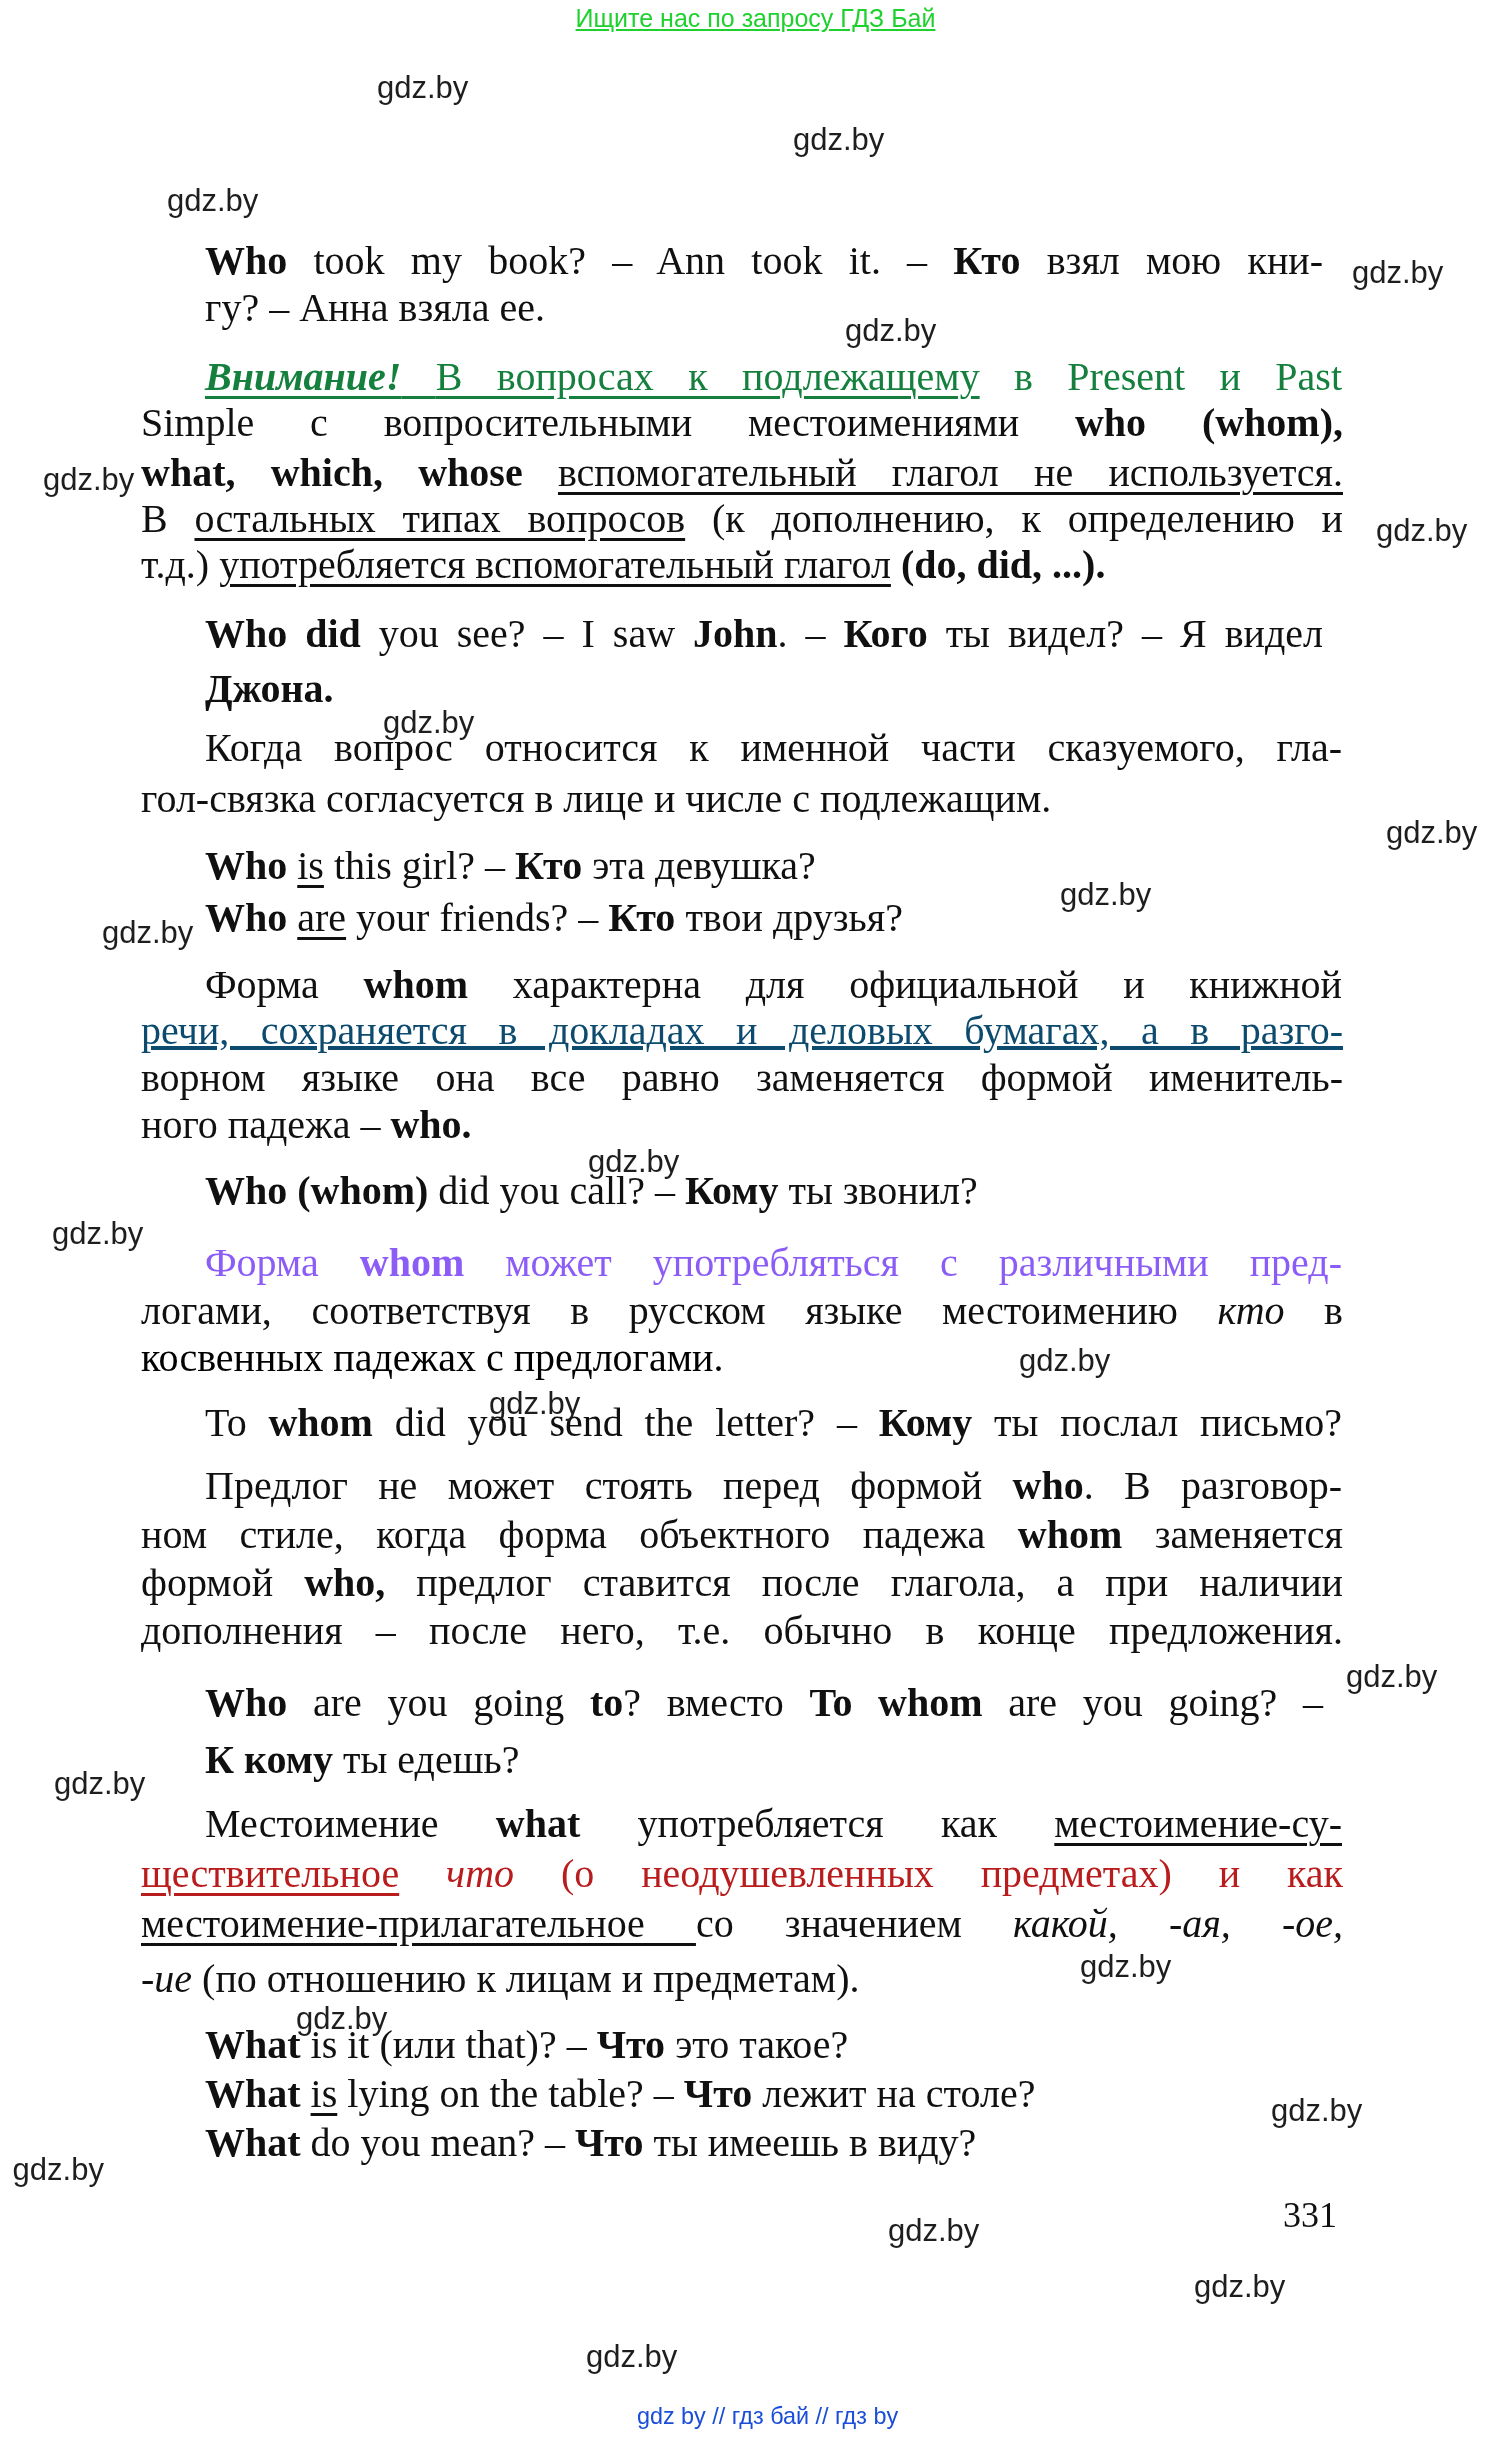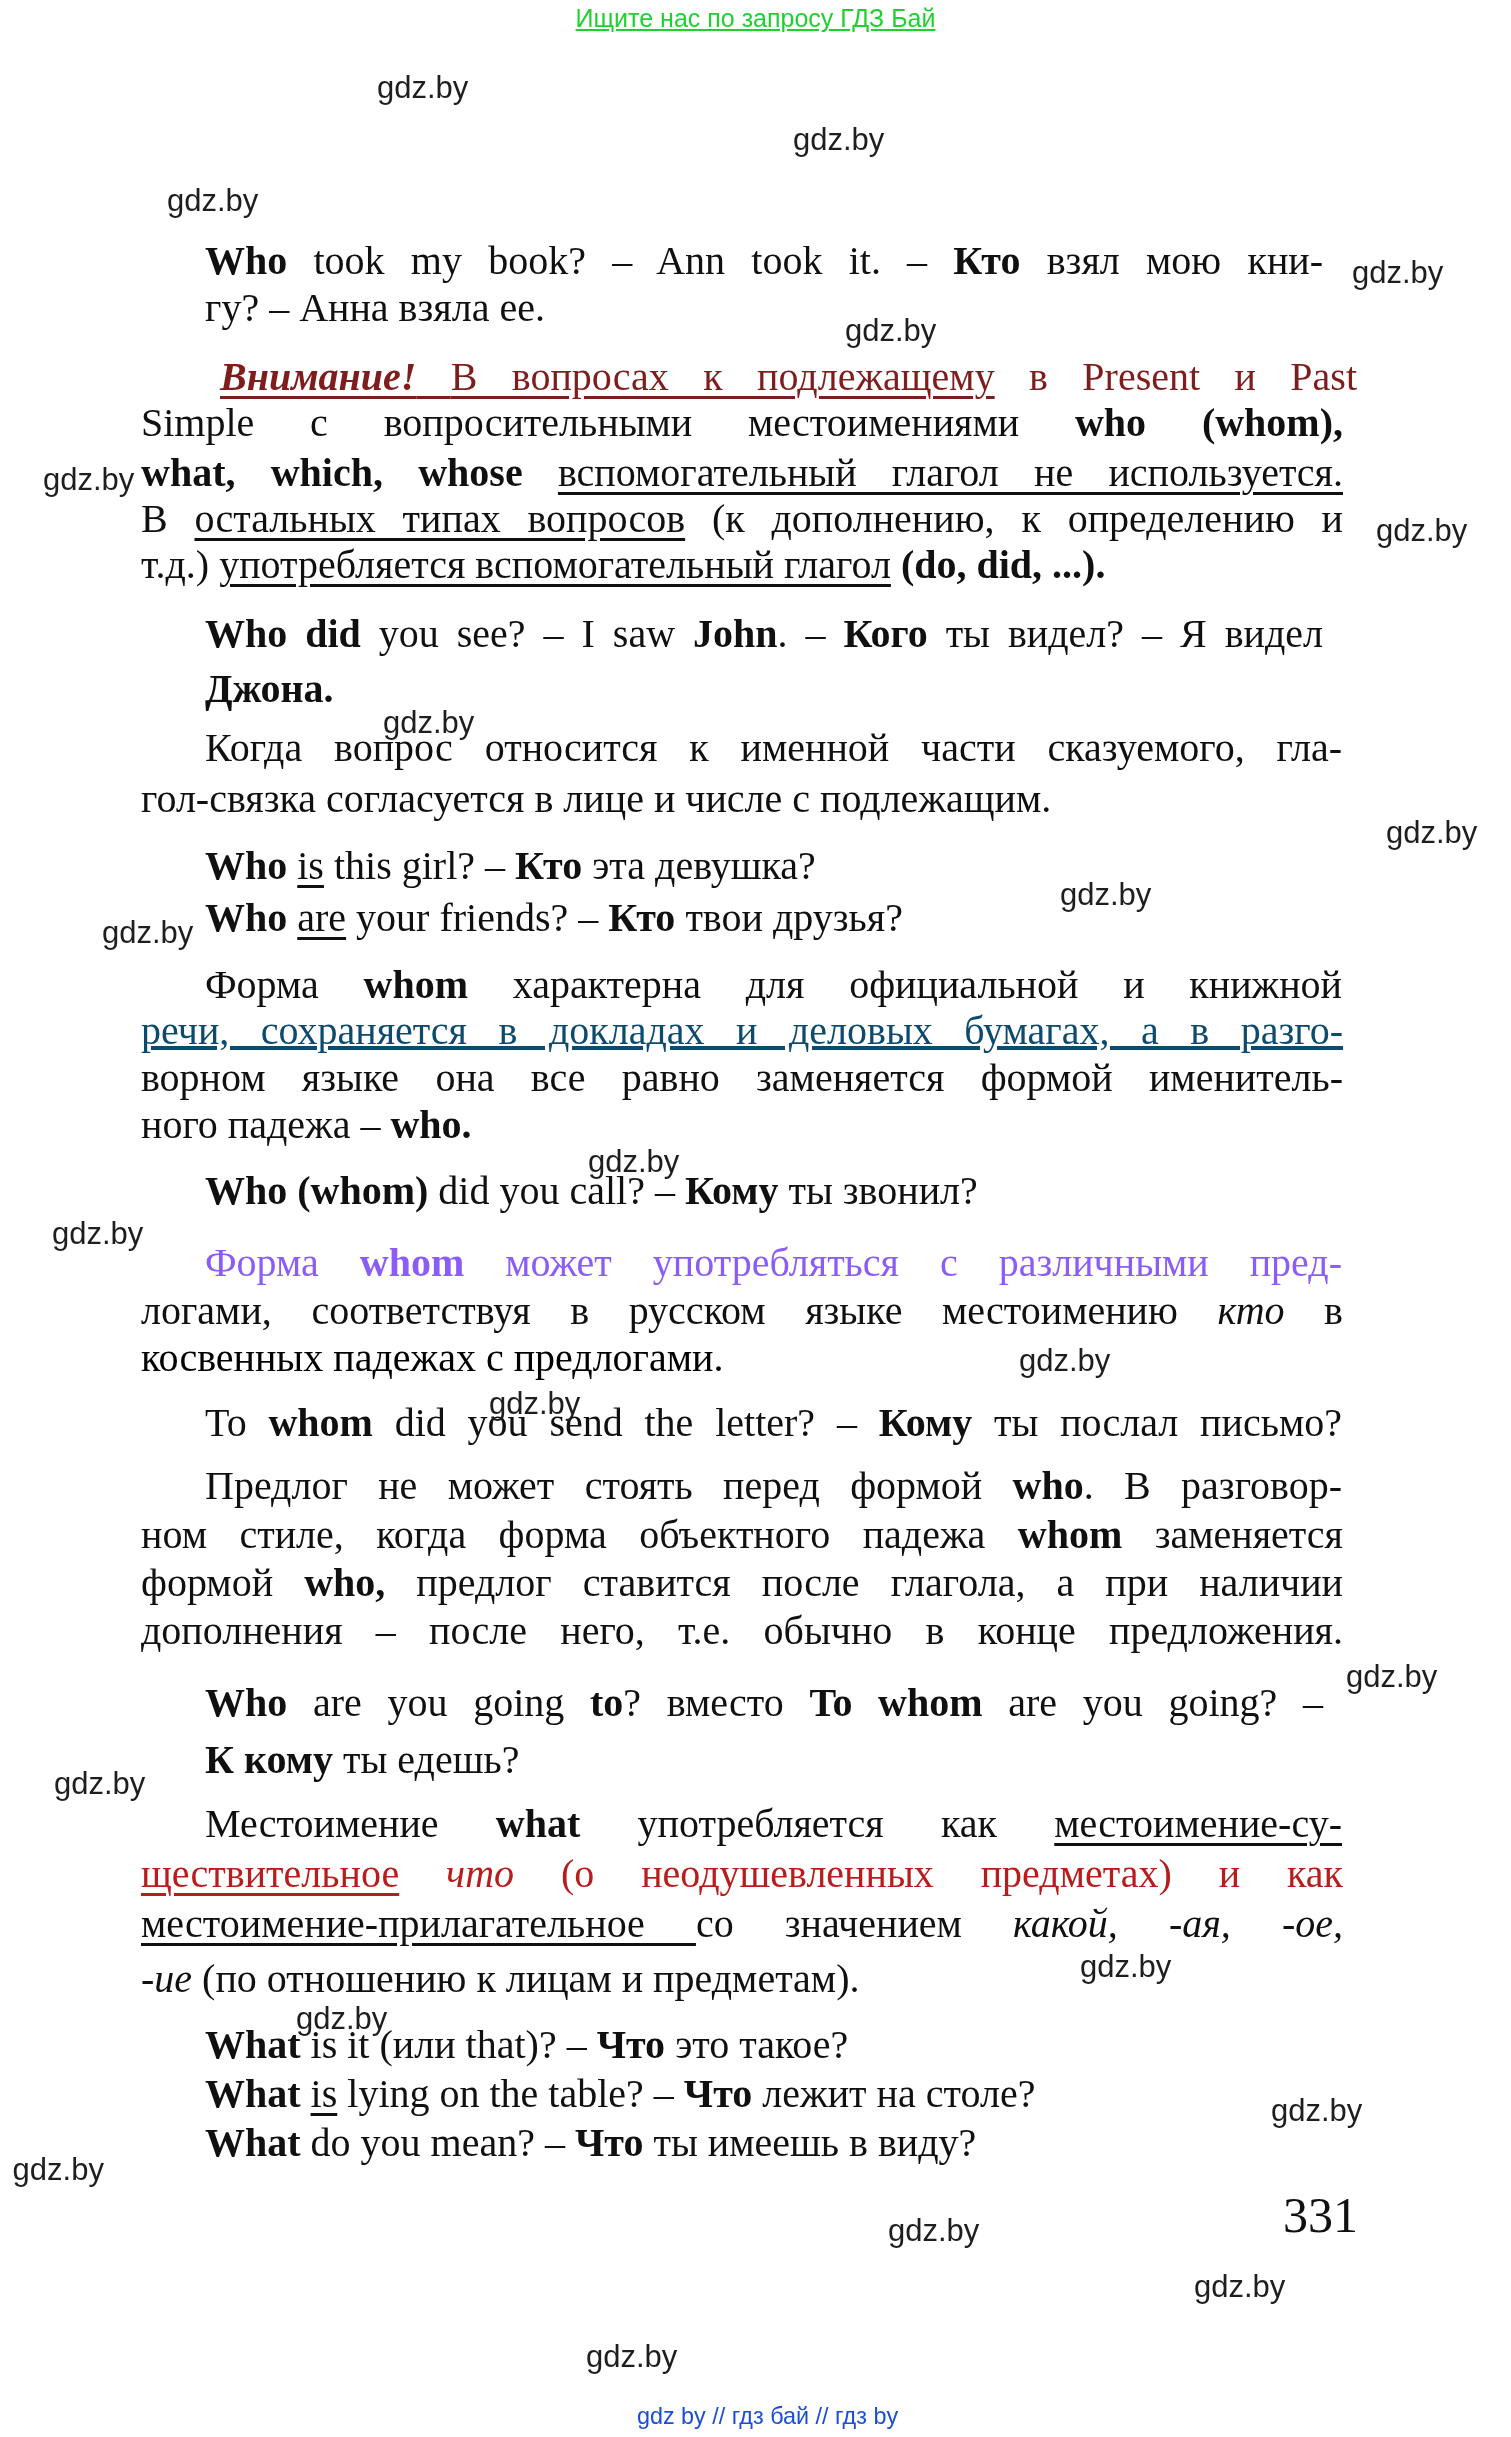--- a/index.html
+++ b/index.html
@@ -42,21 +42,21 @@
     position:absolute;
     font-family:"Liberation Sans", sans-serif;
     font-size:31px;
     line-height:32px;
     white-space:nowrap;
   }
   .pagenum{
     position:absolute;
     left:1283px;
     top:2195px;
-    font-size:50px;
+    font-size:36px;
     line-height:40px;
     color:#101010;
   }
   .pink{
     position:absolute;
     top:2260px;left:0;right:0;
     text-align:center;
     font-family:"Liberation Sans", sans-serif;
     font-size:41px;
     line-height:45px;
@@ -72,21 +72,21 @@
   }
 </style>
 </head>
 <body>
 
 <div class="page">
   <div class="promo" style="color: rgb(31, 209, 46);">Ищите нас по запросу ГДЗ Бай</div>
   <div id="content">
       <div class="line just" style="left: 205px; top: 239px; width: 1118px; color: rgb(16, 16, 16);"><span class="seg b">Who</span><span class="seg"> took my book? – Ann took it. – </span><span class="seg b">Кто</span><span class="seg"> взял мою кни-</span></div>
       <div class="line" style="left: 205px; top: 286px; color: rgb(16, 16, 16);"><span class="seg">гу? – Анна взяла ее.</span></div>
-      <div class="line just" style="left: 220px; top: 355px; width: 1137px; color: #7f1d1d;"><span class="seg b i u">Внимание!</span><span class="seg u"> </span><span class="seg u">В вопросах к подлежащему</span><span class="seg"> в Present и Past</span></div>
+      <div class="line just" style="left: 205px; top: 355px; width: 1137px; color: #15803d;"><span class="seg b i u">Внимание!</span><span class="seg u"> </span><span class="seg u">В вопросах к подлежащему</span><span class="seg"> в Present и Past</span></div>
       <div class="line just" style="left: 141px; top: 401px; width: 1202px; color: rgb(16, 16, 16);"><span class="seg">Simple с вопросительными местоимениями </span><span class="seg b">who (whom),</span></div>
       <div class="line just" style="left: 141px; top: 451px; width: 1202px; color: rgb(16, 16, 16);"><span class="seg b">what, which, whose</span><span class="seg"> </span><span class="seg u">вспомогательный глагол не используется.</span></div>
       <div class="line just" style="left: 141px; top: 497px; width: 1202px; color: rgb(16, 16, 16);"><span class="seg">В </span><span class="seg u">остальных типах вопросов</span><span class="seg"> (к дополнению, к определению и</span></div>
       <div class="line" style="left: 141px; top: 543px; color: rgb(16, 16, 16);"><span class="seg">т.д.) </span><span class="seg u">употребляется вспомогательный глагол</span><span class="seg"> </span><span class="seg b">(do, did, ...).</span></div>
       <div class="line just" style="left: 205px; top: 612px; width: 1118px; color: rgb(16, 16, 16);"><span class="seg b">Who did</span><span class="seg"> you see? – I saw </span><span class="seg b">John</span><span class="seg">. – </span><span class="seg b">Кого</span><span class="seg"> ты видел? – Я видел</span></div>
       <div class="line" style="left: 205px; top: 667px; color: rgb(16, 16, 16);"><span class="seg b">Джона.</span></div>
       <div class="line just" style="left: 205px; top: 726px; width: 1137px; color: rgb(16, 16, 16);"><span class="seg">Когда вопрос относится к именной части сказуемого, гла-</span></div>
       <div class="line" style="left: 141px; top: 777px; color: rgb(16, 16, 16);"><span class="seg">гол-связка согласуется в лице и числе с подлежащим.</span></div>
       <div class="line" style="left: 205px; top: 844px; color: rgb(16, 16, 16);"><span class="seg b">Who</span><span class="seg"> </span><span class="seg u">is</span><span class="seg"> this girl? – </span><span class="seg b">Кто</span><span class="seg"> эта девушка?</span></div>
       <div class="line" style="left: 205px; top: 896px; color: rgb(16, 16, 16);"><span class="seg b">Who</span><span class="seg"> </span><span class="seg u">are</span><span class="seg"> your friends? – </span><span class="seg b">Кто</span><span class="seg"> твои друзья?</span></div>

